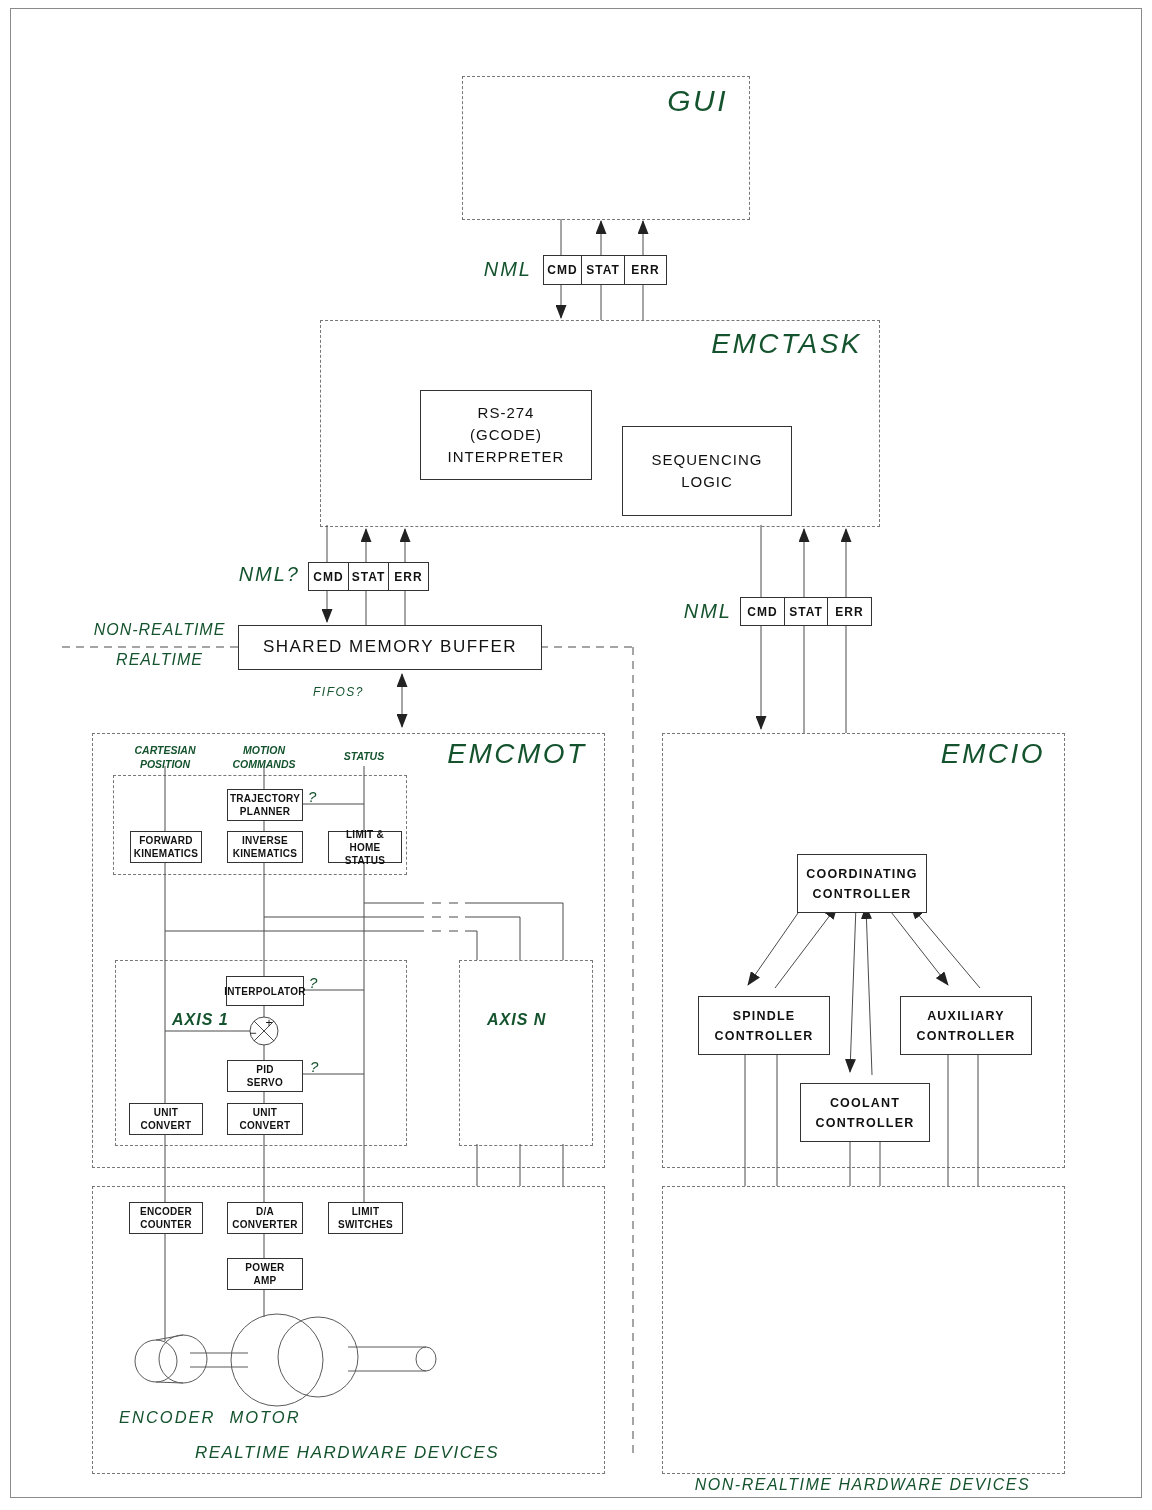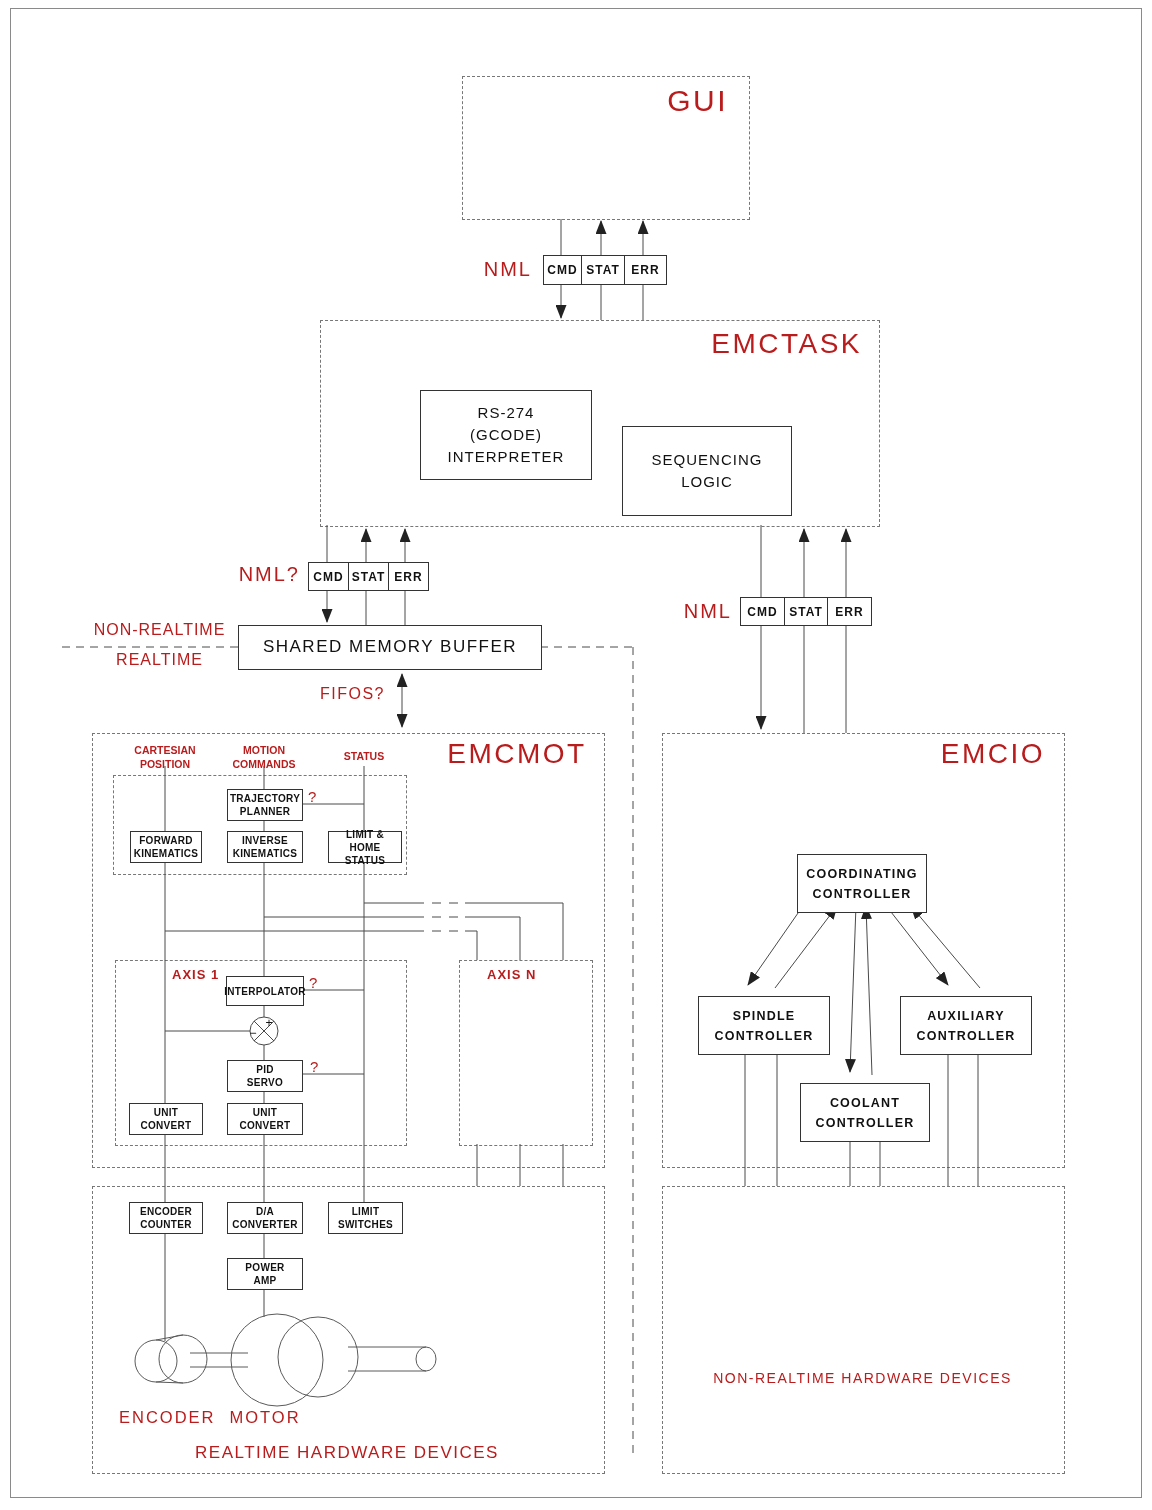--- a/index.html
+++ b/index.html
@@ -13,26 +13,26 @@
         display:flex;align-items:center;justify-content:center;text-align:center;
         white-space:pre-line;font-weight:700;font-size:10px;line-height:1.3;
         letter-spacing:0.3px;color:#111;}
   .sbox.big{font-size:15px;font-weight:400;letter-spacing:1px;line-height:1.45;}
   .sbox.ctrl{font-size:12.5px;font-weight:600;letter-spacing:1.2px;line-height:1.6;margin-top:8px;}
   .sbox.buffer{font-size:17px;font-weight:400;letter-spacing:1.5px;}
   .slotrow{position:absolute;display:flex;z-index:2;}
   .slot{border:1px solid #333;background:#fff;display:flex;align-items:center;
         justify-content:center;font-size:12px;font-weight:700;letter-spacing:1px;}
   .slot + .slot{margin-left:-1px;}
-  .lbl{position:absolute;z-index:3;white-space:pre-line;color:#b91c1c;}
+  .lbl{position:absolute;z-index:3;white-space:pre-line;color:#14532d;font-style:italic;}
   .title{font-size:28px;letter-spacing:2.5px;font-weight:400;}
   .nml{font-size:20px;letter-spacing:2px;font-weight:400;}
   .zone{font-size:16px;letter-spacing:1px;text-align:center;width:135px;}
   .colhead{font-size:10.5px;font-weight:700;line-height:1.3;text-align:center;}
-  .axis{font-size:13px;font-weight:600;letter-spacing:1px;}
+  .axis{font-size:16px;font-weight:600;letter-spacing:1px;margin-top:44px;}
   .qm{font-size:15px;font-weight:400;}
   .devcap{font-size:16.5px;letter-spacing:2px;}
   .hwtitle{font-size:17px;letter-spacing:1.5px;text-align:center;}
 </style>
 </head>
 <body>
 
 <div class="canvas">
 
   <div class="dbox" style="left:462px;top:76px;width:286px;height:142px;"></div>
@@ -188,21 +188,21 @@
   <div class="slotrow" style="left:308px;top:562px;">
     <div class="slot" style="width:39px;height:27px;">CMD</div>
     <div class="slot" style="width:39px;height:27px;">STAT</div>
     <div class="slot" style="width:39px;height:27px;">ERR</div>
   </div>
 
   <div class="lbl zone" style="left:92px;top:621px;">NON-REALTIME</div>
   <div class="lbl zone" style="left:92px;top:651px;">REALTIME</div>
 
   <div class="sbox buffer" style="left:238px;top:625px;width:302px;height:43px;">SHARED MEMORY BUFFER</div>
-  <div class="lbl" style="left:320px;top:685px;font-size:16px;letter-spacing:1.5px;">FIFOS?</div>
+  <div class="lbl" style="left:313px;top:685px;font-size:12px;letter-spacing:1.5px;">FIFOS?</div>
 
   <div class="lbl nml" style="left:640px;top:600px;width:92px;text-align:right;">NML</div>
   <div class="slotrow" style="left:740px;top:597px;">
     <div class="slot" style="width:43px;height:27px;">CMD</div>
     <div class="slot" style="width:42px;height:27px;">STAT</div>
     <div class="slot" style="width:43px;height:27px;">ERR</div>
   </div>
 
   <div class="lbl colhead" style="left:127px;top:744px;width:76px;">CARTESIAN
 POSITION</div>
@@ -247,15 +247,15 @@
   <div class="sbox" style="left:227px;top:1202px;width:74px;height:30px;">D/A
 CONVERTER</div>
   <div class="sbox" style="left:328px;top:1202px;width:73px;height:30px;">LIMIT
 SWITCHES</div>
   <div class="sbox" style="left:227px;top:1258px;width:74px;height:30px;">POWER
 AMP</div>
   <div class="lbl devcap" style="left:119px;top:1408px;width:95px;text-align:center;">ENCODER</div>
   <div class="lbl devcap" style="left:227px;top:1408px;width:76px;text-align:center;">MOTOR</div>
   <div class="lbl hwtitle" style="left:142px;top:1443px;width:410px;">REALTIME HARDWARE DEVICES</div>
 
-  <div class="lbl hwtitle" style="left:667px;top:1370px;width:391px;font-size:14px;">NON-REALTIME HARDWARE DEVICES</div>
+  <div class="lbl hwtitle" style="left:667px;top:1476px;width:391px;font-size:16px;">NON-REALTIME HARDWARE DEVICES</div>
 
 </div>
 
 </body></html>

